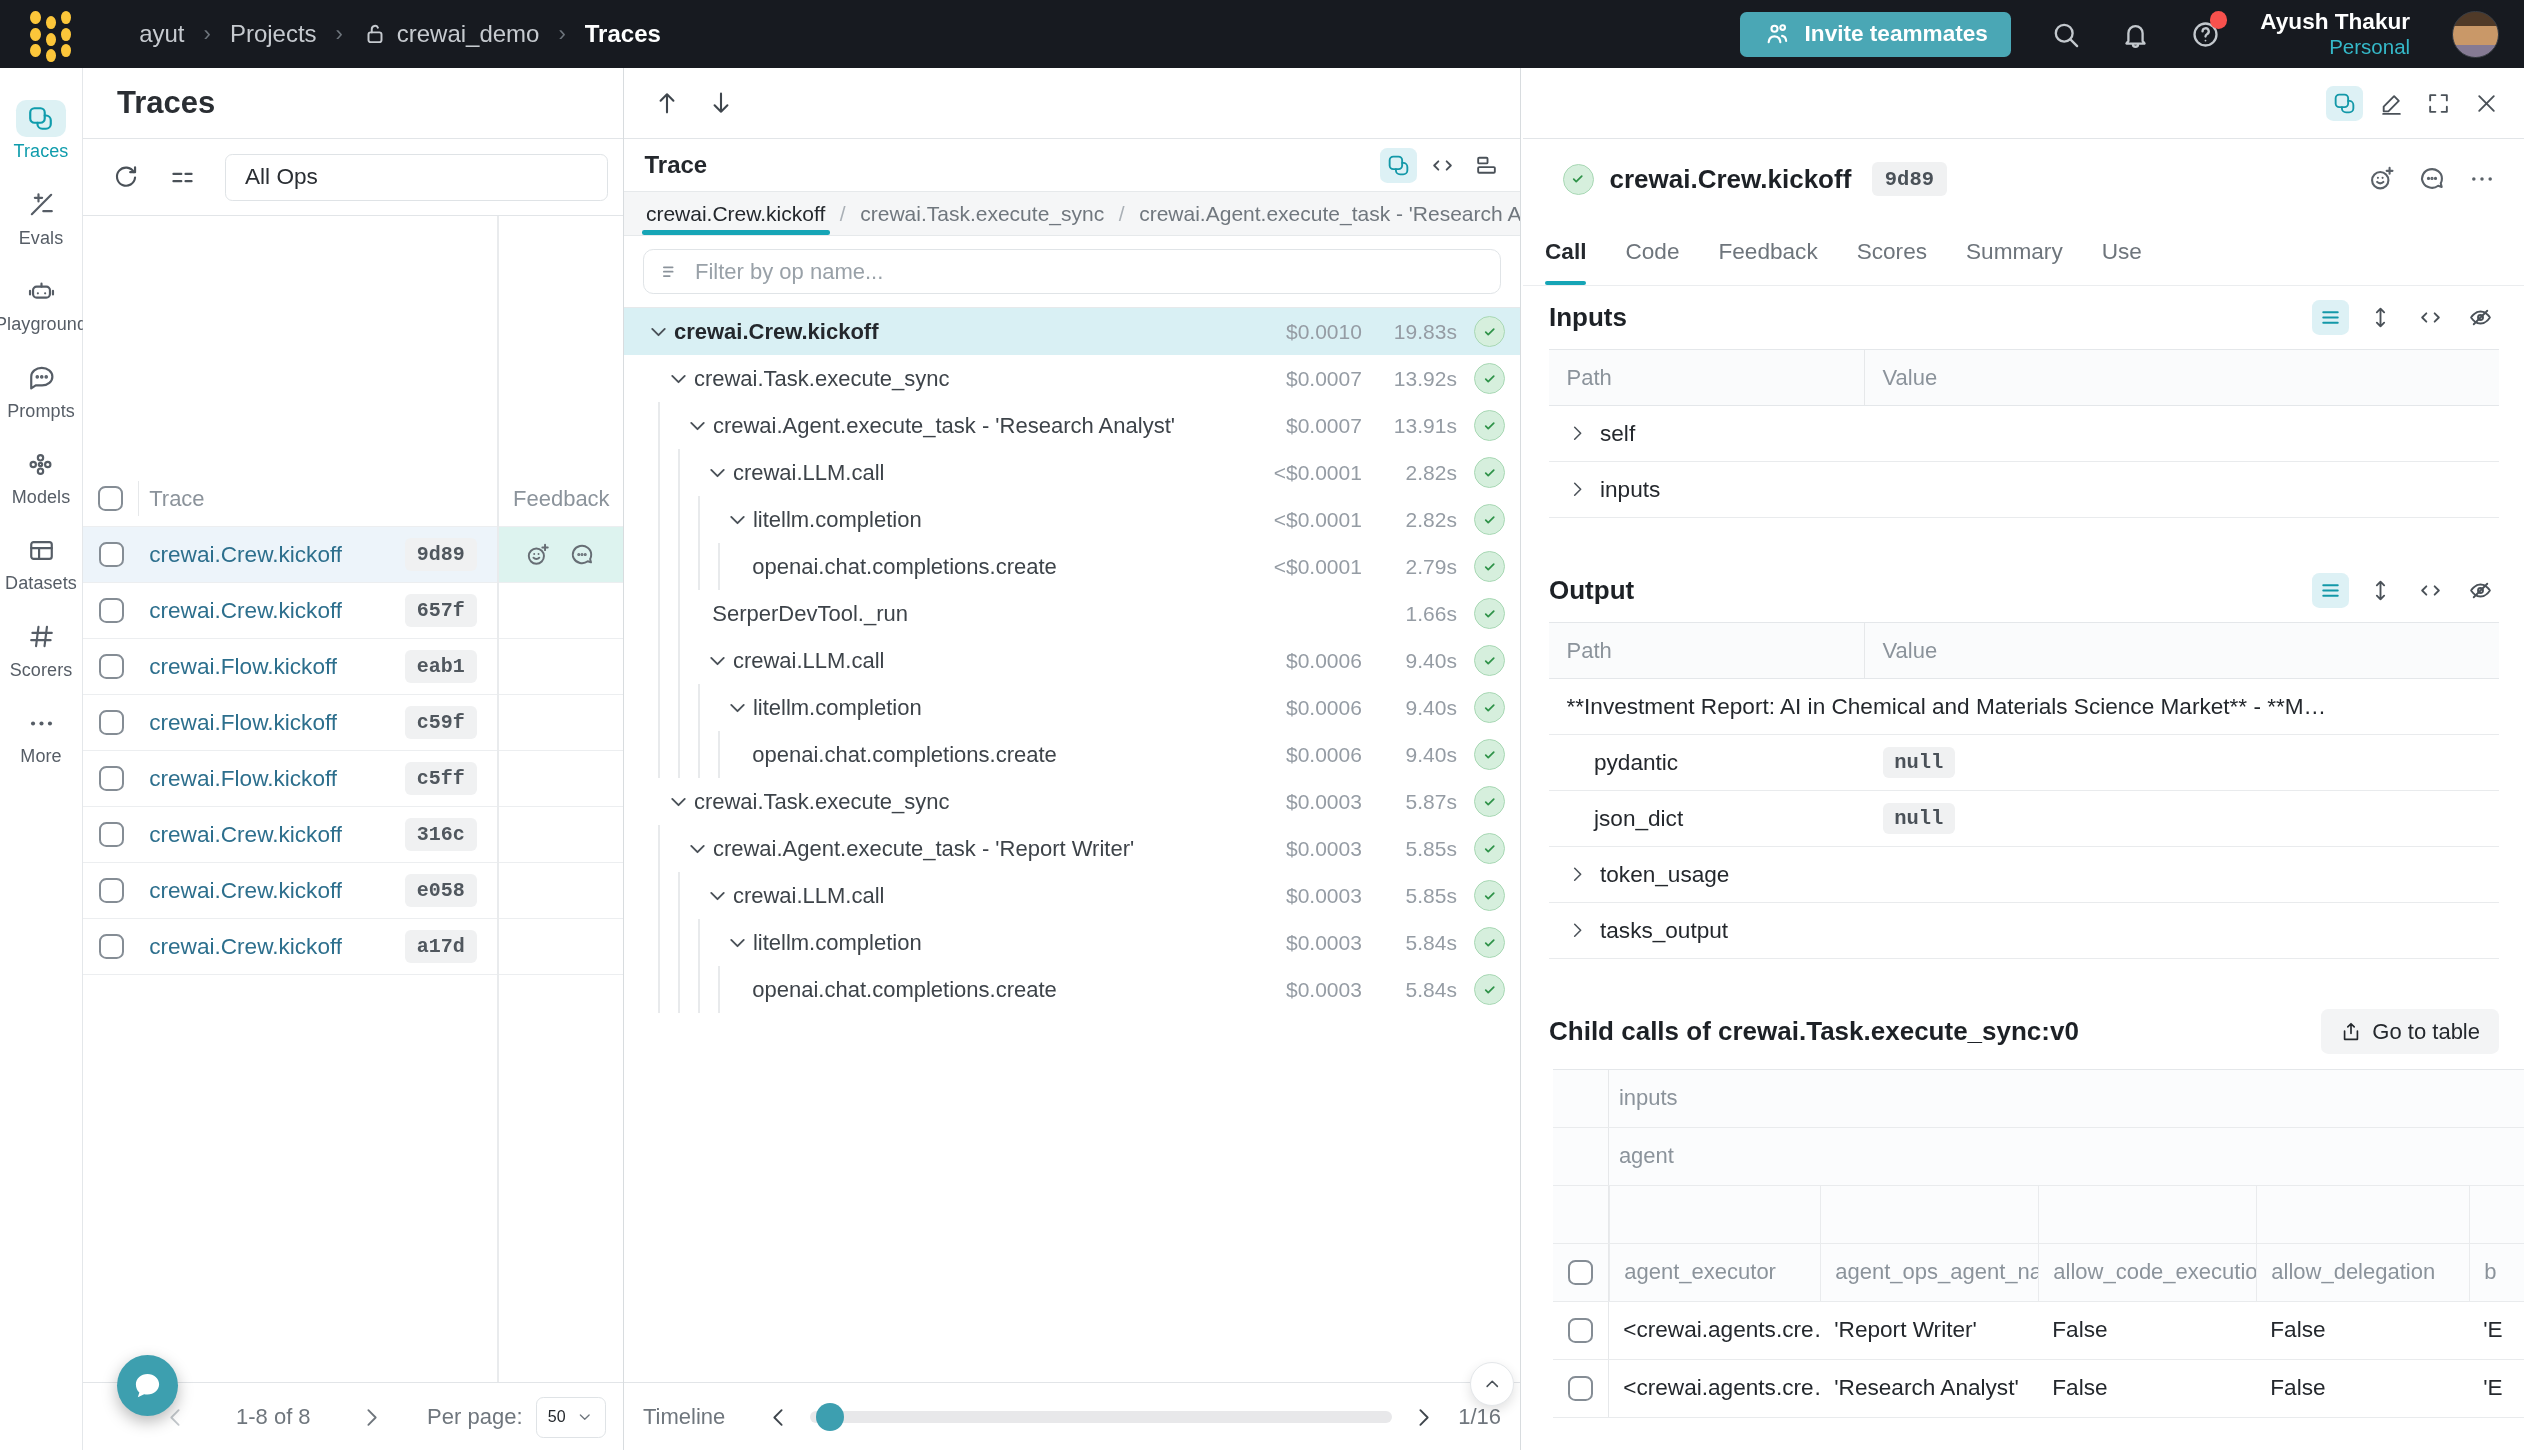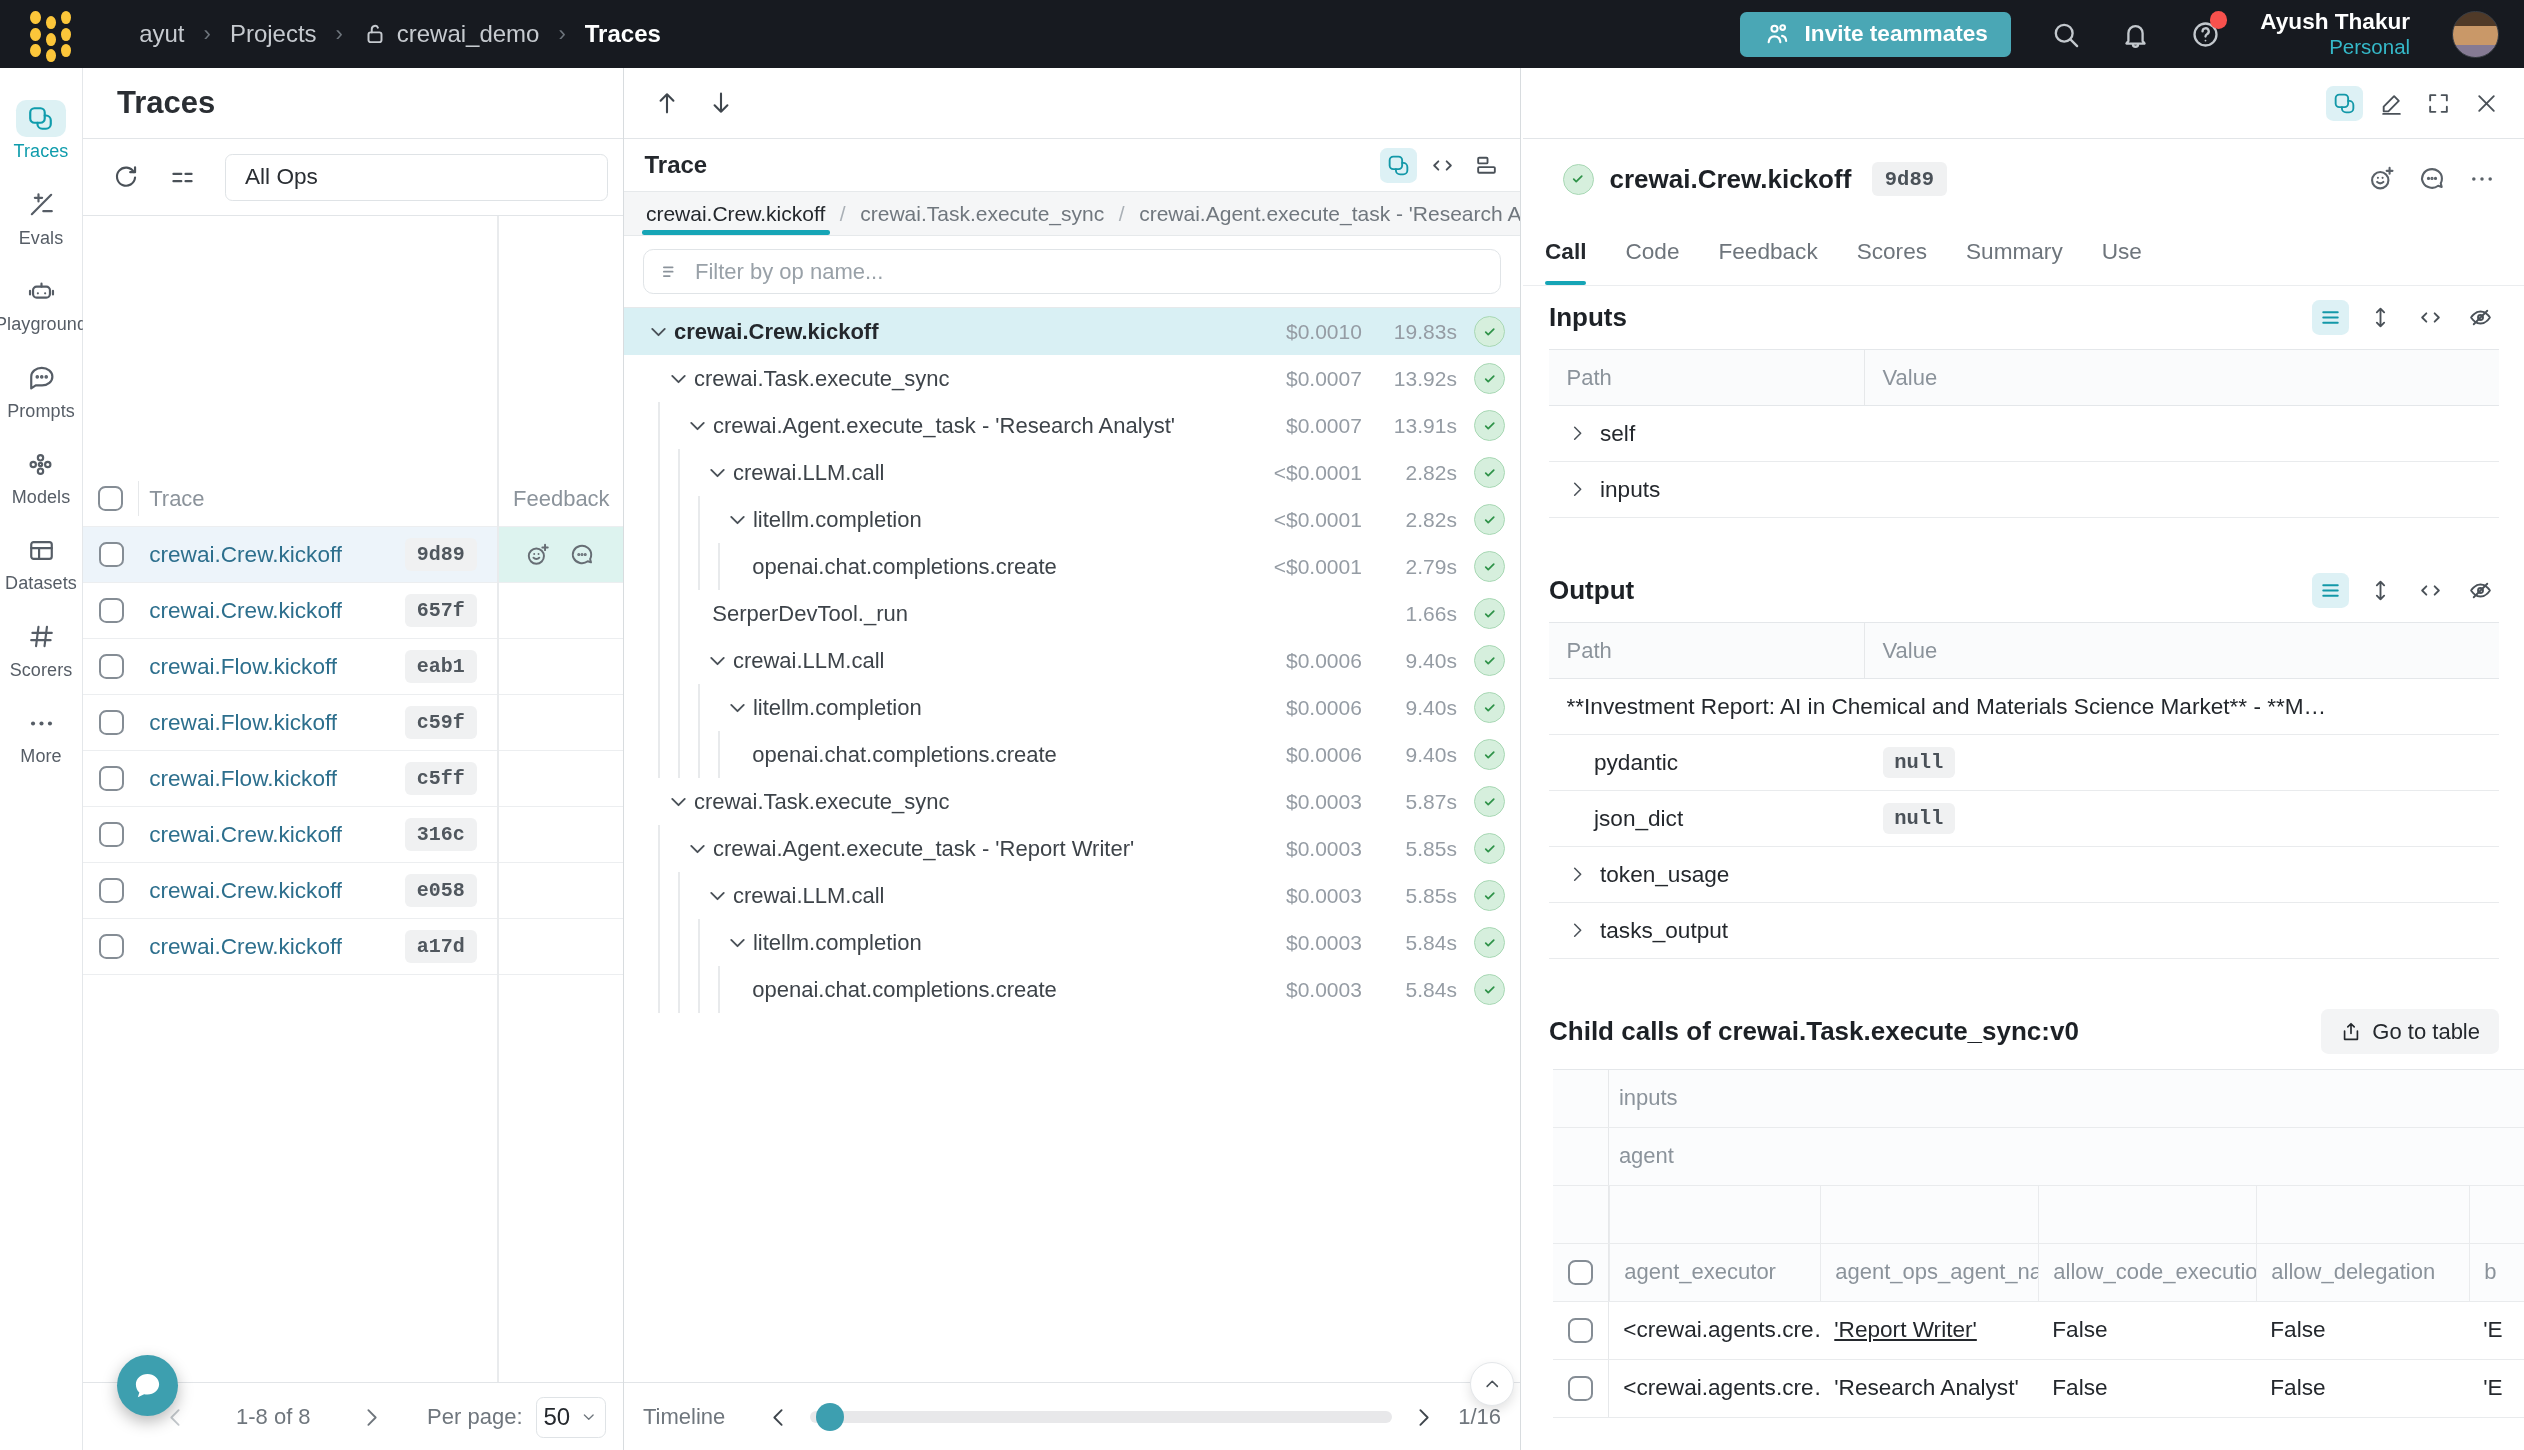--- a/index.html
+++ b/index.html
@@ -73,21 +73,21 @@
   .lrow.selected{background:#edf4fa}
   .lrow.selected .fb-cell{background:#ddf3ef}
   .fb-cell .icon{width:26px;height:26px;color:#666d74;cursor:pointer}
   .lp-bottom{margin-top:auto;height:69px;flex:none;border-top:1.5px solid #e2e5e8;display:flex;align-items:center;
              padding:0 17.5px 0 80px;font-size:22px;color:#6f767d;position:relative;z-index:3;background:#fff}
   .pg-ar{width:25px;height:25px;cursor:pointer}
   .pg-ar.prev{color:#c3c8cc}
   .pg-range{margin:0 48px}
   .pp-label{margin-left:auto}
   .pp-box{margin-left:13px;width:70px;height:41px;border:1.5px solid #dfe3e6;border-radius:7.3px;display:flex;
-          align-items:center;justify-content:center;gap:10px;font-size:24px;color:#24282d;cursor:pointer}
+          align-items:center;justify-content:center;gap:10px;font-size:16px;color:#24282d;cursor:pointer}
   .pp-box .icon{width:17.5px;height:17.5px;color:#6f767d}
   .chat-fab{position:absolute;left:34px;top:1287px;width:61px;height:61px;border-radius:50%;background:#3d9faf;
             display:flex;align-items:center;justify-content:center;box-shadow:0 5.8px 16px rgba(0,0,0,.28);cursor:pointer;z-index:5}
   .chat-fab .icon{width:31px;height:31px}
 
   
   .nav-arrows{display:flex;gap:26px;padding-left:29px}
   .nav-arrows .icon{width:28px;height:28px;color:#3f464d;cursor:pointer}
   .mid-header{height:53px;flex:none;border-bottom:1.5px solid #e6e9eb;display:flex;align-items:center;padding:0 14.6px 0 20.5px}
   .mid-title{font-size:24px;font-weight:700;color:#24282d}
@@ -1142,21 +1142,21 @@
               <span class="cc-cell" style="width: 218px;">agent_ops_agent_nan</span>
               <span class="cc-cell" style="width: 218px;">allow_code_execution</span>
               <span class="cc-cell" style="width: 213px;">allow_delegation</span>
               <span class="cc-cell" style="width: 226px;">b</span>
             </div>
             <div class="ccrow cdata">
               <span class="cc-cbcol">
                 <span class="cb"></span>
               </span>
               <span class="cc-cell" style="width: 211px;">&lt;crewai.agents.cre…</span>
-              <span class="cc-cell" style="width: 218px; text-decoration: underline;">'Report Writer'</span>
+              <span class="cc-cell" style="width: 218px;">'Report Writer'</span>
               <span class="cc-cell" style="width: 218px;">False</span>
               <span class="cc-cell" style="width: 213px;">False</span>
               <span class="cc-cell" style="width: 226px;">'E</span>
             </div>
             <div class="ccrow cdata">
               <span class="cc-cbcol">
                 <span class="cb"></span>
               </span>
               <span class="cc-cell" style="width: 211px;">&lt;crewai.agents.cre…</span>
               <span class="cc-cell" style="width: 218px;">'Research Analyst'</span>

